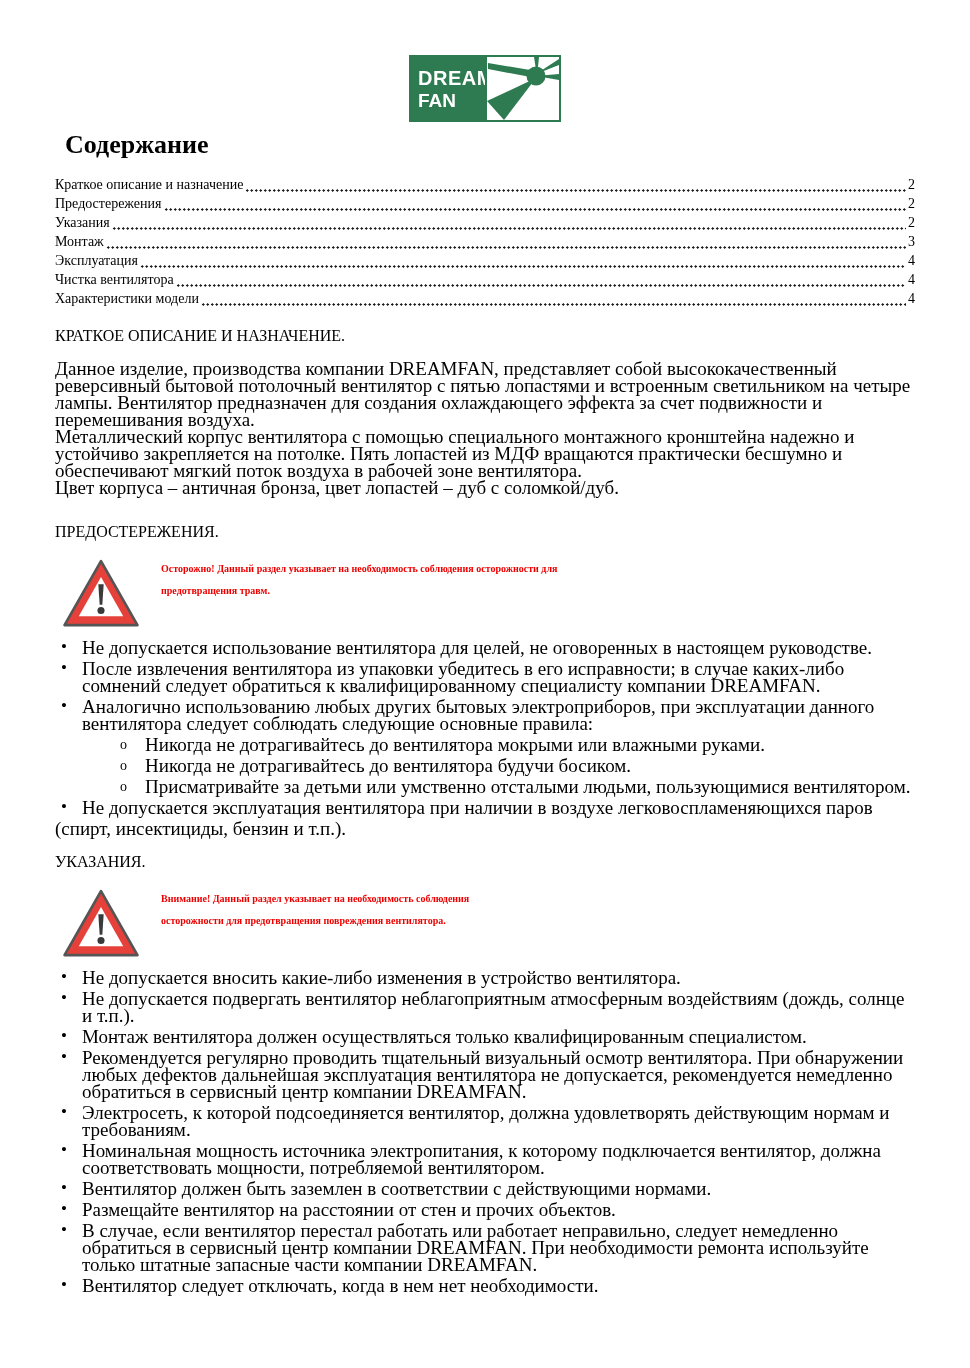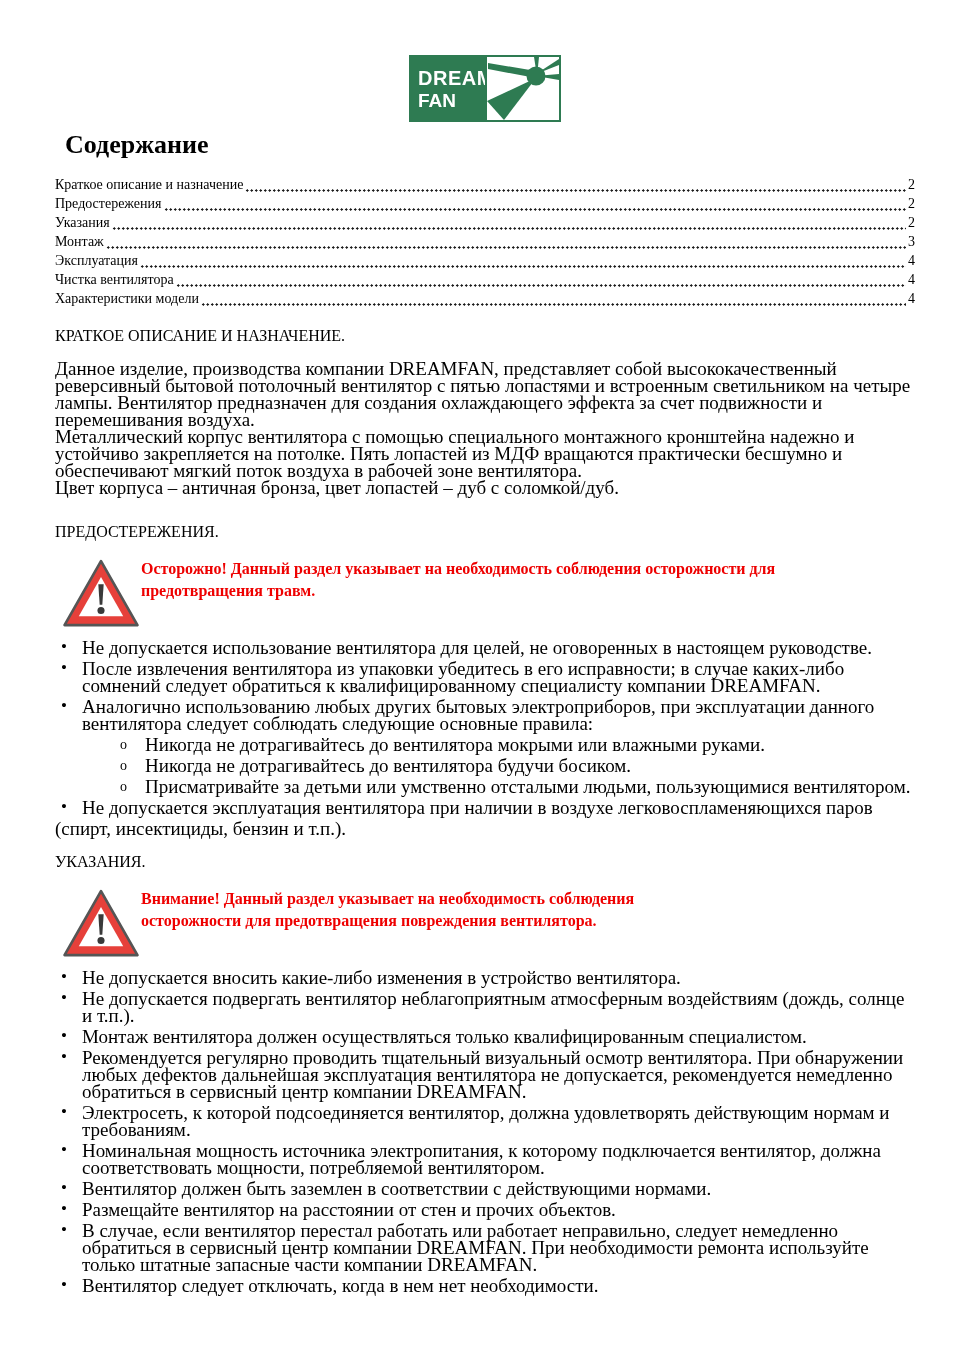--- a/index.html
+++ b/index.html
@@ -51,23 +51,23 @@
   .h-inst { margin-top: 16px; }
 
   .body-text { font-size: 19px; line-height: 17px; }
   .paras { margin-top: 15px; max-width: 862px; }
   .paras p { margin: 0; }
 
   
   .warn-block { display: flex; align-items: flex-start; margin: 14px 0 6px 6px; }
   .warn-icon { width: 80px; height: 78px; flex: 0 0 auto; }
   .warn-text {
-    margin-left: 0; padding-top: 3px;
+    margin-left: 20px; padding-top: 3px;
     color: #EE0000; font-weight: bold;
-    font-size: 16px; line-height: 22px;
+    font-size: 10px; line-height: 22px;
   }
 
   
   .bullets { margin-top: 4px; }
   .bullet { position: relative; padding-left: 27px; margin-bottom: 4px; max-width: 862px; }
   .bullet::before {
     content: "\2022"; position: absolute; left: 6px; top: -1px; font-size: 17px;
   }
   .sub-bullet { position: relative; padding-left: 90px; margin-bottom: 4px; }
   .sub-bullet::before {

